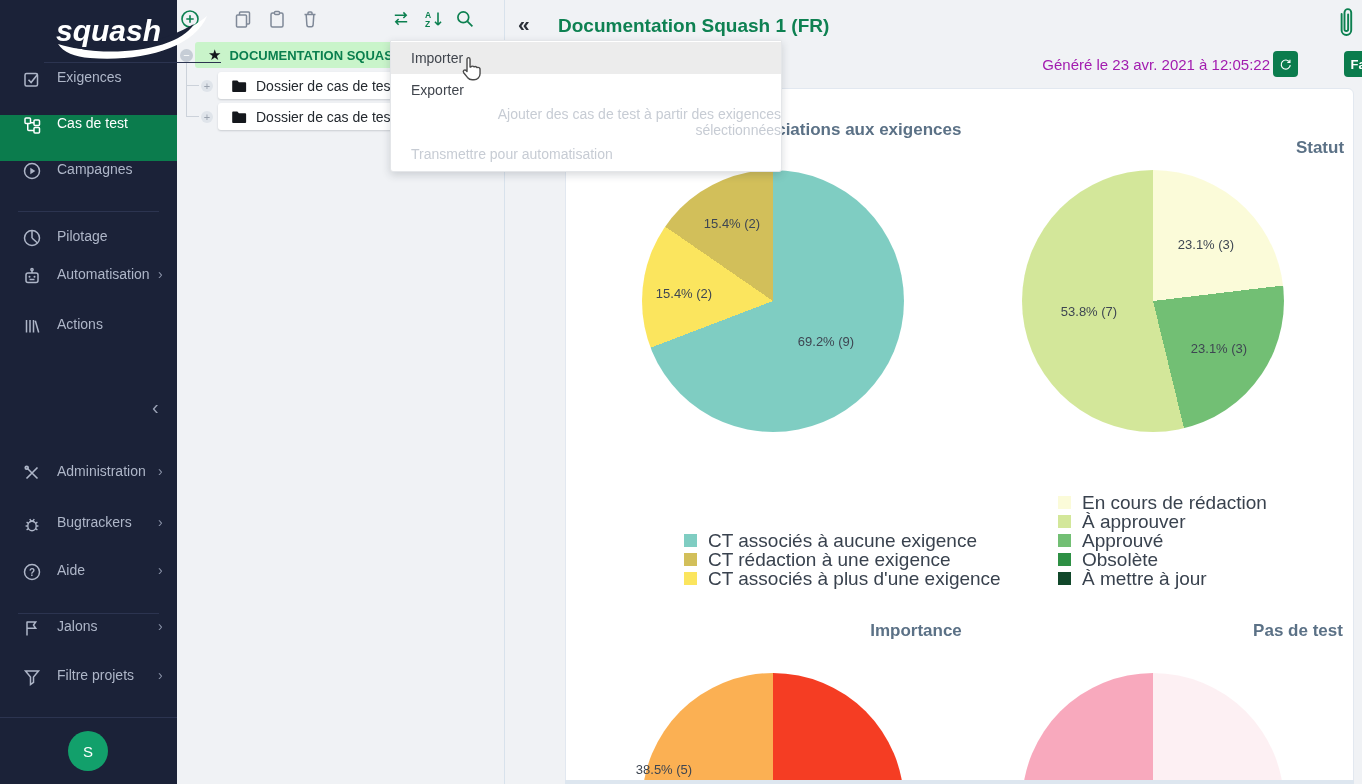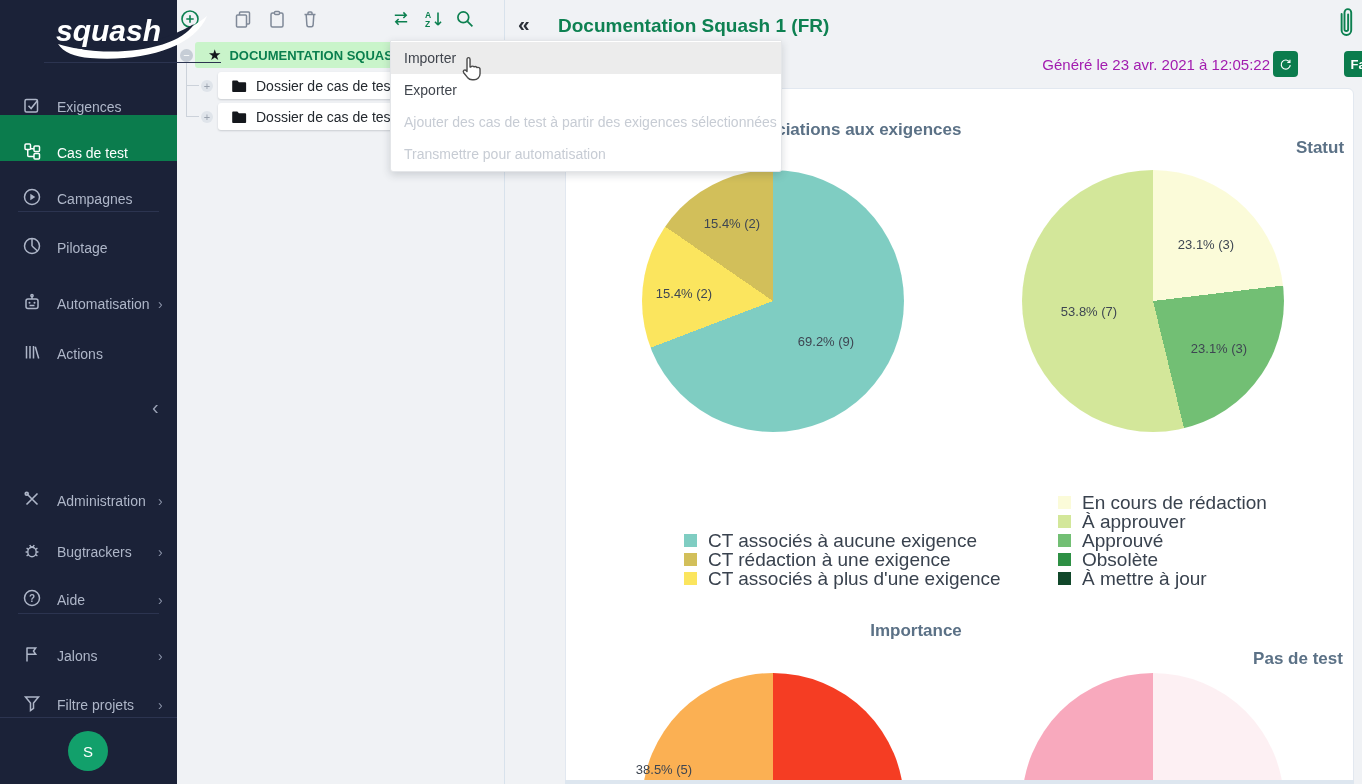--- a/index.html
+++ b/index.html
@@ -3,21 +3,21 @@
 <meta charset="utf-8">
 <style>
   html,body{margin:0;padding:0;background:#e8eaee;}
   #screen{position:relative;width:1362px;height:784px;overflow:hidden;background:#f0f2f5;
           font-family:"Liberation Sans",sans-serif;-webkit-font-smoothing:antialiased;}
   .abs{position:absolute;}
 
   
   #sidebar{position:absolute;left:0;top:0;width:177px;height:784px;background:#1b2238;z-index:5;}
   #logo{position:absolute;left:0;top:0;width:177px;height:62px;border-bottom:1px solid #2c3450;margin-left:44px;}
-  .nav-item{position:absolute;left:0;width:177px;height:46px;display:flex;align-items:flex-end;
+  .nav-item{position:absolute;left:0;width:177px;height:46px;display:flex;align-items:flex-start;
             padding-left:22px;box-sizing:border-box;color:#aeb6c8;font-size:14px;cursor:pointer;}
   .nav-item.sel{background:#0b7c4d;color:#fff;}
   .nav-ico{width:20px;height:20px;margin-right:15px;flex:0 0 20px;display:inline-flex;}
   .nav-chev{position:absolute;left:158px;font-size:14px;color:#8a93a8;}
   .side-div{position:absolute;left:18px;width:141px;height:1px;background:#2c3450;}
   #collapse-left{position:absolute;left:152px;top:396px;font-size:20px;color:#9aa2b5;cursor:pointer;}
   #avatar{position:absolute;left:68px;top:731px;width:40px;height:40px;border-radius:50%;
           background:#12a06b;color:#fff;font-size:15px;display:flex;align-items:center;justify-content:center;}
   #avatar-sep{position:absolute;left:0;top:717px;width:177px;height:1px;background:#2c3450;}
 
@@ -50,21 +50,21 @@
   .legend{position:absolute;}
   .lg-row{display:flex;align-items:center;height:19px;}
   .lg-sw{width:13px;height:13px;margin-right:11px;flex:0 0 13px;}
   .lg-tx{font-size:19px;color:#39424e;white-space:nowrap;}
   #hscroll{position:absolute;left:565px;top:780px;width:789px;height:4px;background:#dde6ef;z-index:4;}
 
   
   #ctx-menu{position:absolute;left:390px;top:40px;width:390px;background:#fff;z-index:40;
             border:1px solid #e4e6e9;border-radius:0 0 3px 3px;
             box-shadow:0 3px 8px rgba(40,50,60,.18);padding:1px 0;}
-  .mi{height:32px;display:flex;align-items:center;padding-left:13px;font-size:14px;color:#40454d;cursor:pointer;}
+  .mi{height:32px;display:flex;align-items:center;padding-left:20px;font-size:14px;color:#40454d;cursor:pointer;text-align:right;}
   .mi.hov{background:#ececec;}
   .mi.dis{color:#c7ccd4;cursor:default;}
   #hand-cursor{position:absolute;left:458px;top:56px;width:26px;height:28px;z-index:50;}
 </style>
 </head>
 <body>
 
 <div id="screen">
 
   <div id="sidebar">
@@ -105,21 +105,21 @@
               <rect x="12" y="12.5" width="5.5" height="5.5" rx="1"></rect>
               <path d="M5.75 8.5v6c0 .6.4 1 1 1H12 M8.5 7.75H12"></path>
             </g>
           </svg>
       </span>
       <span class="nav-label">Cas de test</span>
     </div>
 
     <div class="side-div" style="top:211px"></div>
 
-    <div class="nav-item" style="top:210px">
+    <div class="nav-item" style="top:228px">
       <span class="nav-ico">
         <svg viewBox="0 0 20 20">
             <circle cx="10" cy="10" r="7.5" fill="none" stroke="#aeb6c8" stroke-width="1.5"></circle>
             <path d="M10 10V2.5M10 10l5.5 5" fill="none" stroke="#aeb6c8" stroke-width="1.5"></path>
           </svg>
       </span>
       <span class="nav-label">Pilotage</span>
     </div>
 
     <div class="nav-item" style="top:266px">
@@ -354,21 +354,21 @@
       <div class="lg-row">
           <span class="lg-sw" style="background: rgb(17, 71, 42);"></span>
           <span class="lg-tx">À mettre à jour</span>
         </div>
     </div>
 
     <div class="chart-title" style="left:350px;top:532px;">Importance</div>
     <div class="pie" style="left: 76px; top: 584px; background: conic-gradient(rgb(245, 61, 35) 0deg, rgb(245, 61, 35) 180deg, rgb(251, 176, 83) 180deg, rgb(251, 176, 83) 360deg);"></div>
     <span class="pie-label" style="left:98px;top:680px;">38.5% (5)</span>
 
-    <div class="chart-title" style="left:732px;top:560px;">Pas de test</div>
+    <div class="chart-title" style="left:732px;top:532px;">Pas de test</div>
     <div class="pie" style="left: 456px; top: 584px; background: conic-gradient(rgb(253, 240, 243) 0deg, rgb(253, 240, 243) 180deg, rgb(248, 169, 189) 180deg, rgb(248, 169, 189) 360deg);"></div>
   </div>
 
   <div id="hscroll"></div>
 
   <div id="ctx-menu">
     <div class="mi hov">Importer</div>
     <div class="mi">Exporter</div>
     <div class="mi dis">Ajouter des cas de test à partir des exigences sélectionnées</div>
     <div class="mi dis">Transmettre pour automatisation</div>

